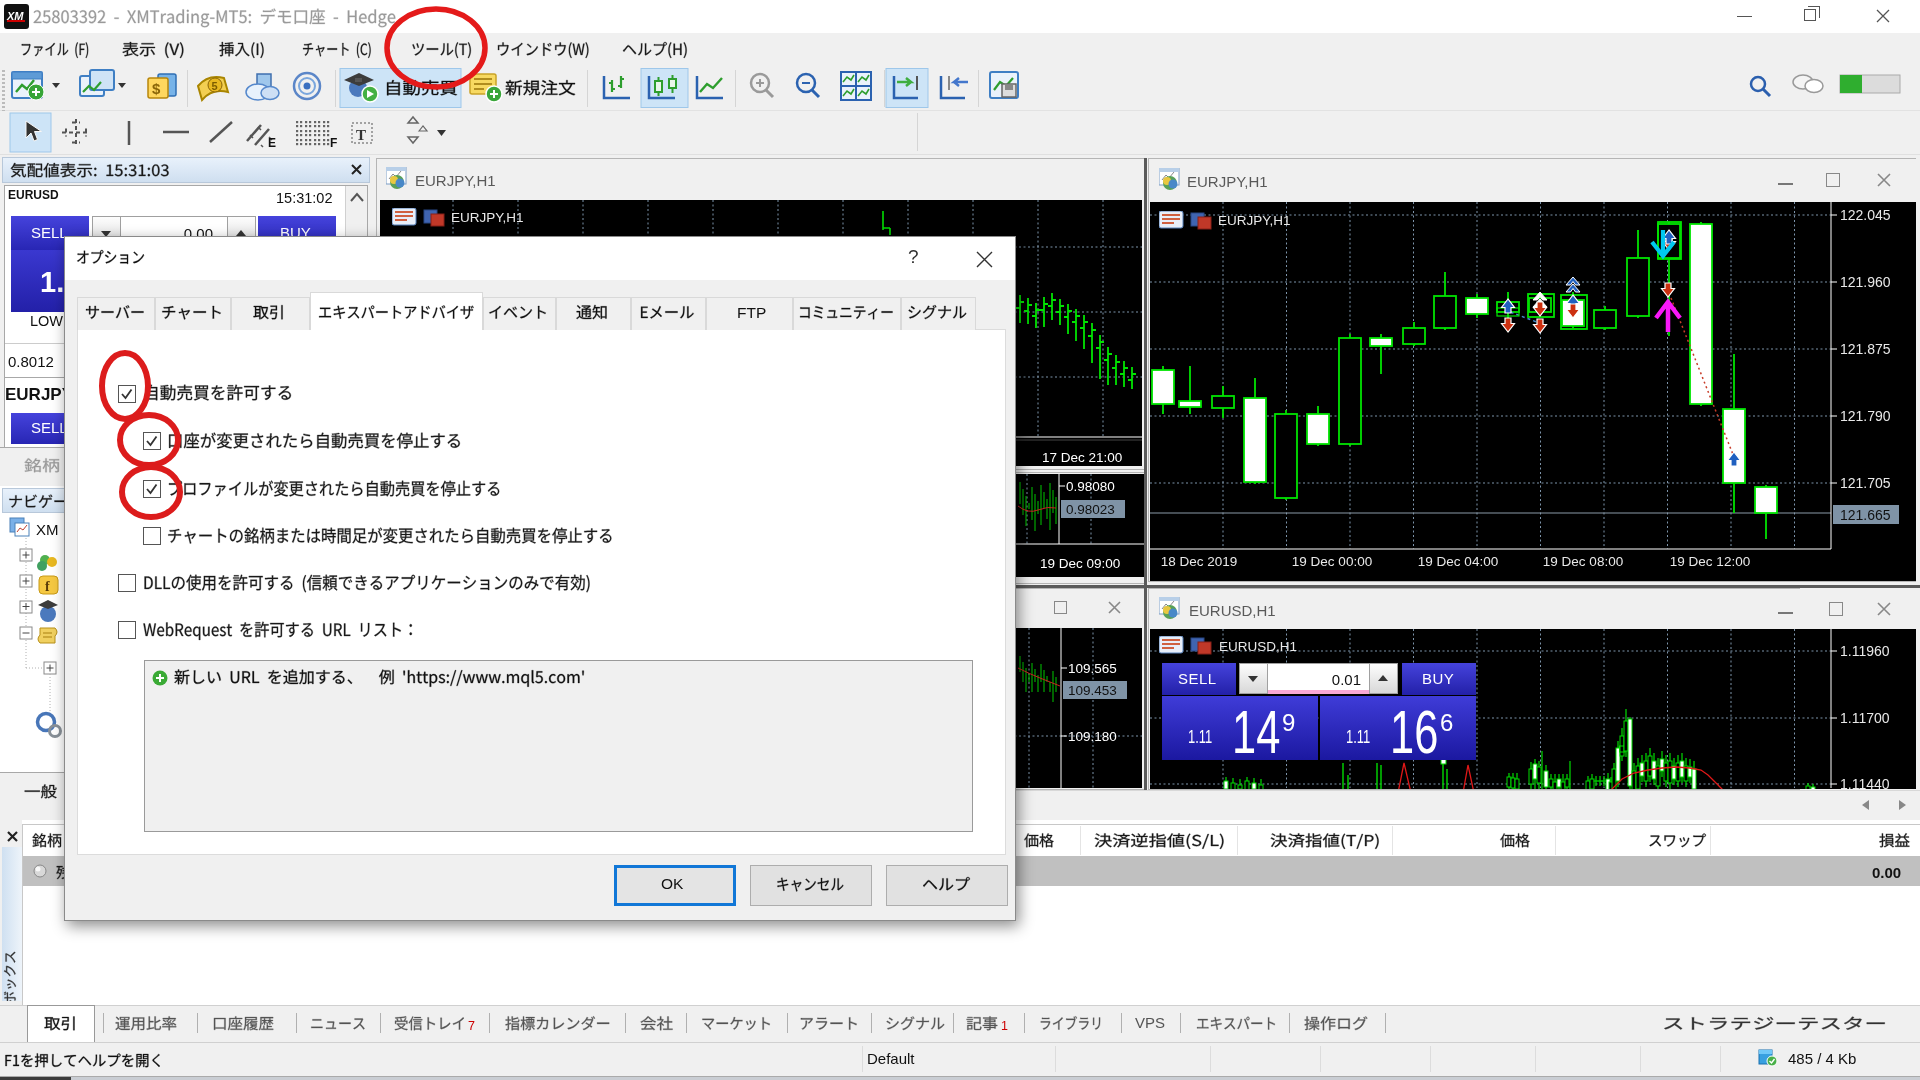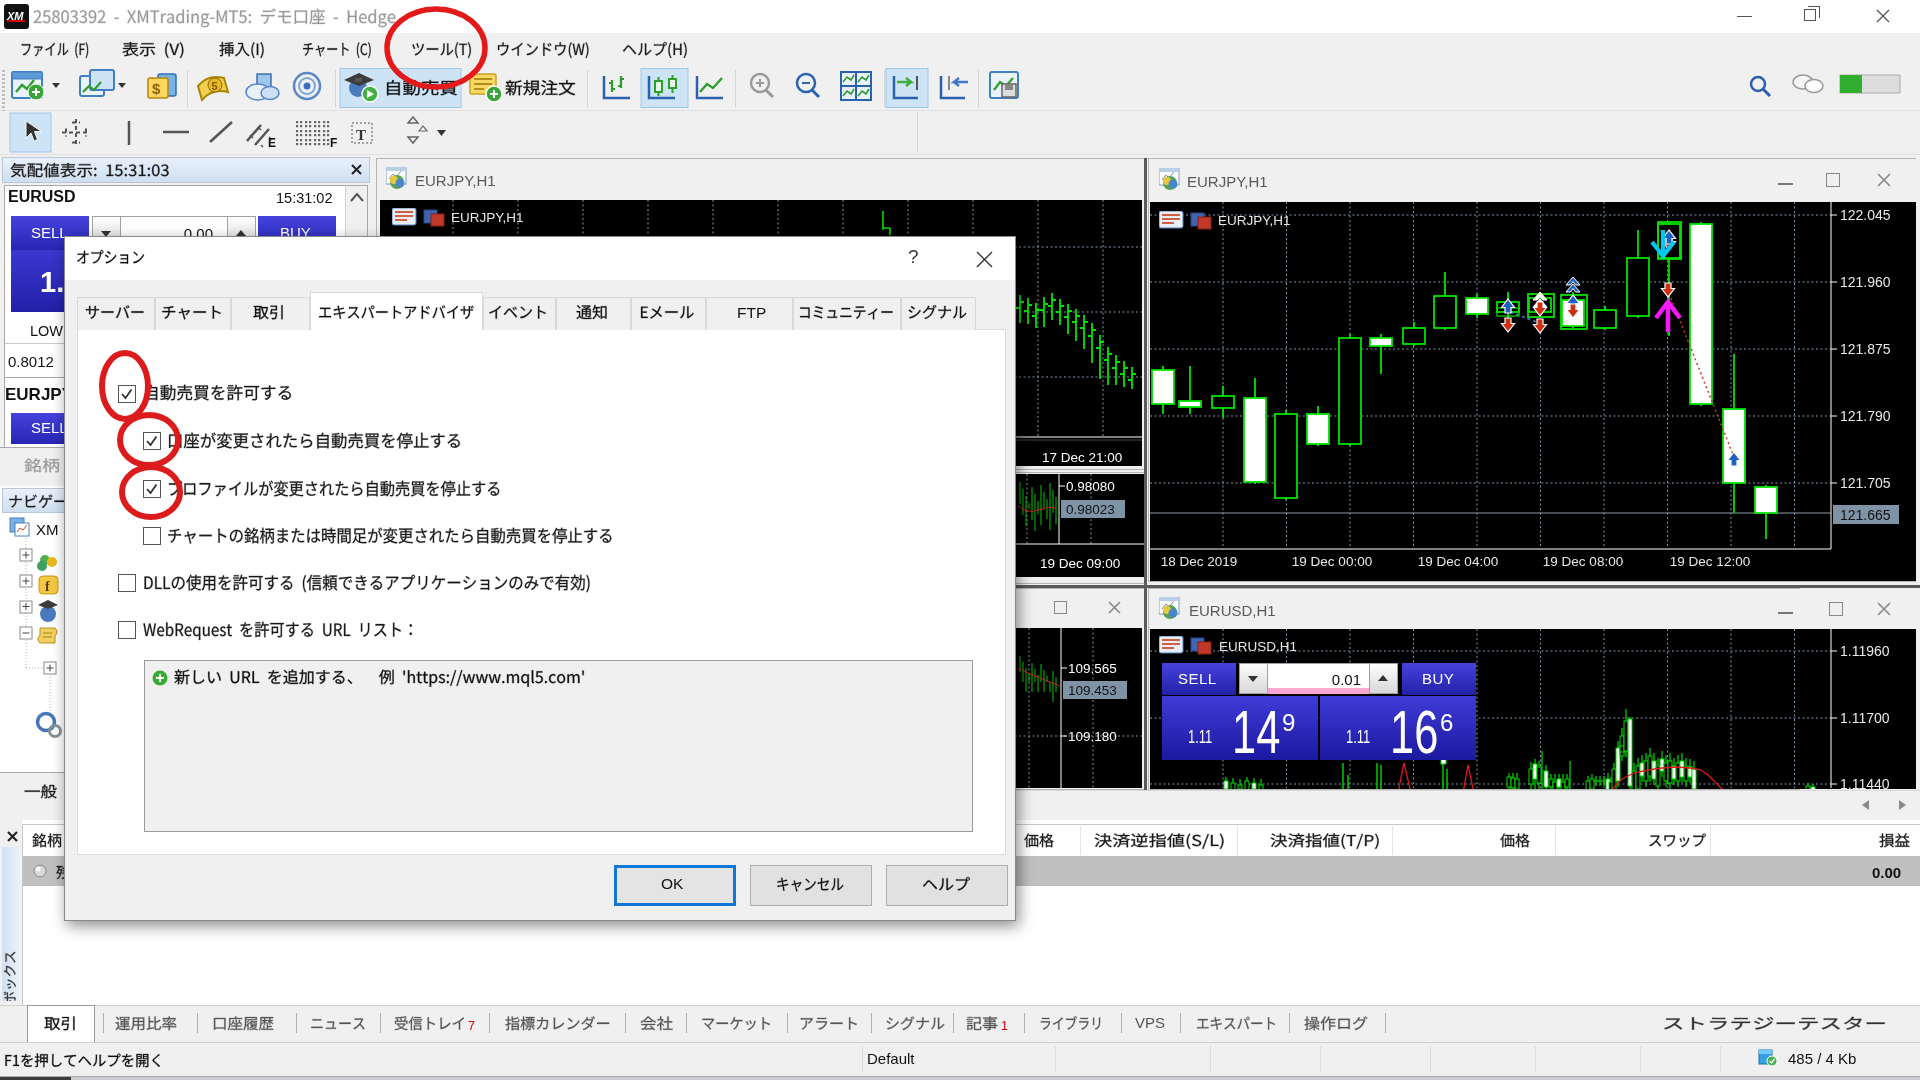--- a/index.html
+++ b/index.html
@@ -622,21 +622,21 @@
         <rect x="39" y="6" width="13" height="12" fill="#c03828" stroke="#882018"></rect>
   </svg>
   <div class="abs lt" style="left:69px;top:10px;font-size:13.5px;color:#e8e8e8">EURUSD,H1</div>
   
   <div class="abs" style="left:12px;top:34px;width:74px;height:32px;background:linear-gradient(#4543dc,#2320a8);">
         <div class="abs lt" style="left:16px;top:7px;font-size:15px;color:#fff;letter-spacing:0.5px">SELL</div>
       </div>
   <div class="abs" style="left:89px;top:34px;width:29px;height:31px;background:linear-gradient(#fdfdfd,#d8d8d8);border:1px solid #a0a0a0"><svg width="27" height="29">
           <path d="M8 12 h10 l-5 6z" fill="#333"></path>
         </svg></div>
-  <div class="abs" style="left:118px;top:34px;width:101px;height:31px;background:#fff;border-top:1px solid #a0a0a0;border-bottom:6px solid #f9a8d4">
+  <div class="abs" style="left:118px;top:34px;width:101px;height:31px;background:#fff;border-top:1px solid #a0a0a0;border-bottom:4px solid #f9a8d4">
         <div class="abs lt" style="right:8px;top:7px;font-size:15px;color:#111">0.01</div>
       </div>
   <div class="abs" style="left:219px;top:34px;width:29px;height:31px;background:linear-gradient(#fdfdfd,#d8d8d8);border:1px solid #a0a0a0"><svg width="27" height="29">
           <path d="M8 17 h10 l-5 -6z" fill="#333"></path>
         </svg></div>
   <div class="abs" style="left:252px;top:34px;width:74px;height:32px;background:linear-gradient(#4543dc,#2320a8);">
         <div class="abs lt" style="left:20px;top:7px;font-size:15px;color:#fff;letter-spacing:0.5px">BUY</div>
       </div>
   <div class="abs" style="left:12px;top:67px;width:156px;height:64px;background:linear-gradient(#3f3cd8,#1b18a0)">
     <div class="abs lt" style="left:26px;top:31px;font-size:18px;color:#fff;transform:scaleX(0.72);transform-origin:0 0">1.11</div>
@@ -662,41 +662,41 @@
  <div class="abs" style="left:2px;top:2px;width:368px;height:26px;background:linear-gradient(#e8f1fb,#cfdff0);border:1px solid #b8c8da"></div>
  <svg class="abs" width="14" height="14" style="left:350px;top:8px">
       <path d="M2 2 L11 11 M11 2 L2 11" stroke="#222" stroke-width="2"></path>
     </svg>
  <div class="abs" style="left:4px;top:30px;width:364px;height:295px;background:#fff;border:1px solid #a8a8a8"></div>
  <div class="abs" style="left:345px;top:31px;width:22px;height:293px;background:#f0f0f0;border-left:1px solid #d0d0d0">
    <svg width="22" height="22" style="margin-top:2px">
         <path d="M5 13 l6 -7 6 7" fill="none" stroke="#555" stroke-width="2"></path>
       </svg>
  </div>
- <div class="abs lt" style="left:8px;top:33px;font-size:16px;font-weight:bold;color:#111">EURUSD</div>
+ <div class="abs lt" style="left:8px;top:33px;font-size:12px;font-weight:bold;color:#111">EURUSD</div>
  <div class="abs lt" style="left:276px;top:35px;font-size:14.5px;color:#111">15:31:02</div>
  <div class="abs" style="left:11px;top:61px;width:78px;height:34px;background:linear-gradient(#4543dc,#2826b4)">
       <div class="abs lt" style="left:20px;top:8px;font-size:15px;color:#fff">SELL</div>
     </div>
  <div class="abs" style="left:92px;top:61px;width:29px;height:34px;background:linear-gradient(#fdfdfd,#d8d8d8);border:1px solid #a0a0a0"><svg width="27" height="32">
         <path d="M8 14 h10 l-5 6z" fill="#333"></path>
       </svg></div>
  <div class="abs" style="left:121px;top:61px;width:106px;height:34px;background:#fff;border-top:1px solid #a0a0a0;border-bottom:1px solid #a0a0a0">
       <div class="abs lt" style="right:14px;top:8px;font-size:15px;color:#111">0.00</div>
     </div>
  <div class="abs" style="left:227px;top:61px;width:29px;height:34px;background:linear-gradient(#fdfdfd,#d8d8d8);border:1px solid #a0a0a0"><svg width="27" height="32">
         <path d="M8 19 h10 l-5 -6z" fill="#333"></path>
       </svg></div>
  <div class="abs" style="left:258px;top:61px;width:78px;height:34px;background:linear-gradient(#4543dc,#2826b4)">
       <div class="abs lt" style="left:22px;top:8px;font-size:15px;color:#fff">BUY</div>
     </div>
  <div class="abs" style="left:11px;top:95px;width:325px;height:62px;background:linear-gradient(#3a38d0,#2320a8)">
    <div class="abs lt" style="left:29px;top:16px;font-size:29px;font-weight:bold;color:#fff">1.11</div>
  </div>
- <div class="abs lt" style="left:30px;top:168px;font-size:14.5px;color:#111">LOW</div>
+ <div class="abs lt" style="left:30px;top:158px;font-size:14.5px;color:#111">LOW</div>
  <div class="abs" style="left:5px;top:188px;width:340px;height:1px;background:#cccccc"></div>
  <div class="abs lt" style="left:8px;top:198px;font-size:15px;color:#111">0.8012</div>
  <div class="abs" style="left:4px;top:222px;width:364px;height:1px;background:#a8a8a8"></div>
  <div class="abs lt" style="left:5px;top:230px;font-size:17px;font-weight:bold;color:#111">EURJPY</div>
  <div class="abs" style="left:11px;top:258px;width:78px;height:31px;background:linear-gradient(#4543dc,#2826b4)">
       <div class="abs lt" style="left:20px;top:6px;font-size:15px;color:#fff">SELL</div>
     </div>
  <div class="abs" style="left:0;top:292px;width:372px;height:33px;background:#f0f0f0;border-top:1px solid #a8a8a8"></div>
 </div>
 

